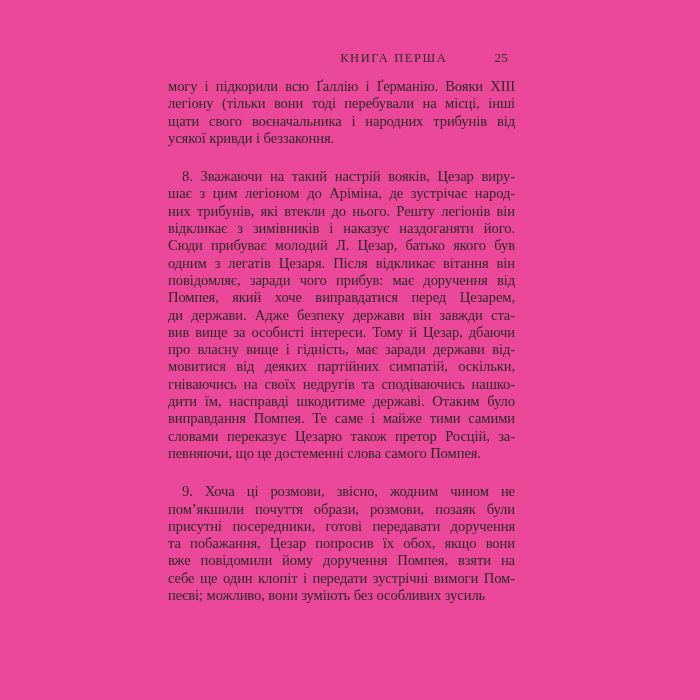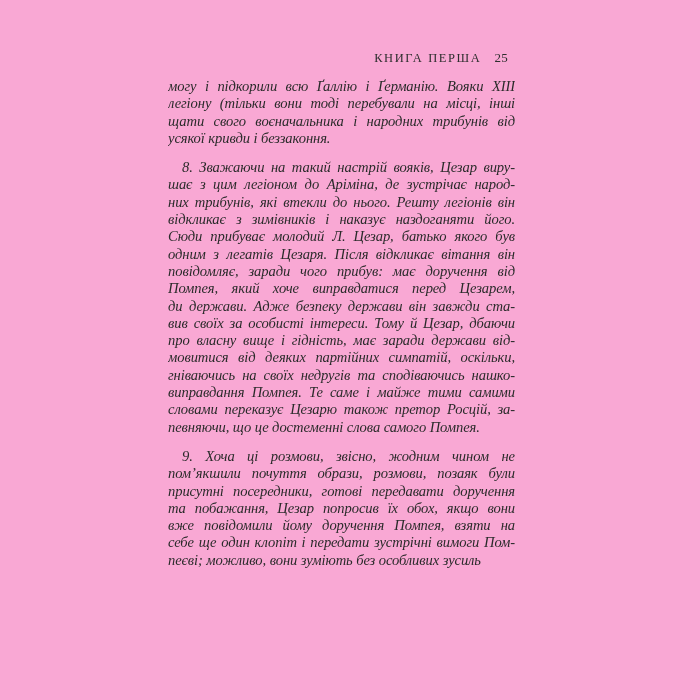--- a/index.html
+++ b/index.html
@@ -4,21 +4,21 @@
 <style>
   html, body {
     margin: 0;
     padding: 0;
     background: #ffffff;
   }
   .page {
     position: relative;
     width: 700px;
     height: 700px;
-    background: #f9a8d4;
+    background: #ec4899;
     overflow: hidden;
     font-family: "Liberation Serif", "DejaVu Serif", serif;
   }
   .textblock {
     position: absolute;
     left: 168px;
     top: 50px;
     width: 347px;
   }
   .running-header {
@@ -32,31 +32,31 @@
     color: #2e2e2e;
   }
   .chapter-title {
     font-size: 12.5px;
     letter-spacing: 1.6px;
   }
   .page-number {
     font-size: 13px;
     font-weight: normal;
     letter-spacing: 0.3px;
+    margin-left: 34px;
   }
   .body-text {
     margin-top: 13px;
     color: #2b2b2b;
   }
   .para {
     margin: 0;
-    font-style: italic;
   }
   .para + .para {
-    margin-top: 12px;
+    margin-top: 21px;
   }
   .line {
     font-size: 14.6px;
     line-height: 17.3px;
     height: 17.3px;
     overflow: hidden;
     letter-spacing: -0.1px;
     text-align: justify;
     text-align-last: justify;
     white-space: normal;
@@ -87,24 +87,25 @@
         <div class="para">
           <div class="line first-indent">8. Зважаючи на такий настрій вояків, Цезар виру-</div>
           <div class="line">шає з цим легіоном до Аріміна, де зустрічає народ-</div>
           <div class="line">них трибунів, які втекли до нього. Решту легіонів він</div>
           <div class="line">відкликає з зимівників і наказує наздоганяти його.</div>
           <div class="line">Сюди прибуває молодий Л. Цезар, батько якого був</div>
           <div class="line">одним з легатів Цезаря. Після відкликає вітання він</div>
           <div class="line">повідомляє, заради чого прибув: має доручення від</div>
           <div class="line">Помпея, який хоче виправдатися перед Цезарем,</div>
           <div class="line">ди держави. Адже безпеку держави він завжди ста-</div>
-          <div class="line">вив своїх за особисті інтереси. Тому й Цезар, дбаючи</div>
+          <div class="line">вив вище за особисті інтереси. Тому й Цезар, дбаючи</div>
           <div class="line">про власну вище і гідність, має заради держави від-</div>
           <div class="line">мовитися від деяких партійних симпатій, оскільки,</div>
           <div class="line">гніваючись на своїх недругів та сподіваючись нашко-</div>
+          <div class="line">дити їм, насправді шкодитиме державі. Отаким було</div>
           <div class="line">виправдання Помпея. Те саме і майже тими самими</div>
           <div class="line">словами переказує Цезарю також претор Росцій, за-</div>
           <div class="line last">певняючи, що це достеменні слова самого Помпея.</div>
         </div>
         <div class="para">
           <div class="line first-indent">9. Хоча ці розмови, звісно, жодним чином не</div>
           <div class="line">пом’якшили почуття образи, розмови, позаяк були</div>
           <div class="line">присутні посередники, готові передавати доручення</div>
           <div class="line">та побажання, Цезар попросив їх обох, якщо вони</div>
           <div class="line">вже повідомили йому доручення Помпея, взяти на</div>

